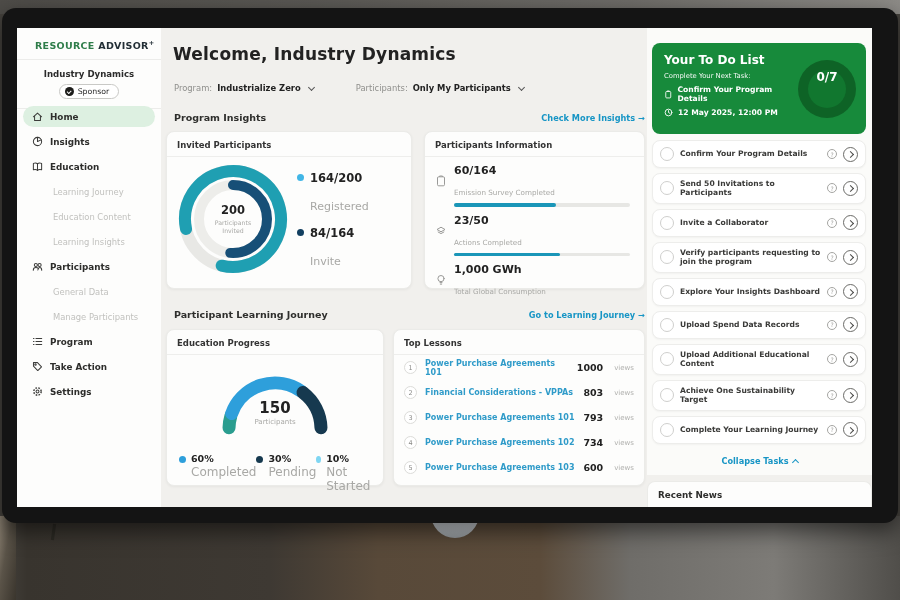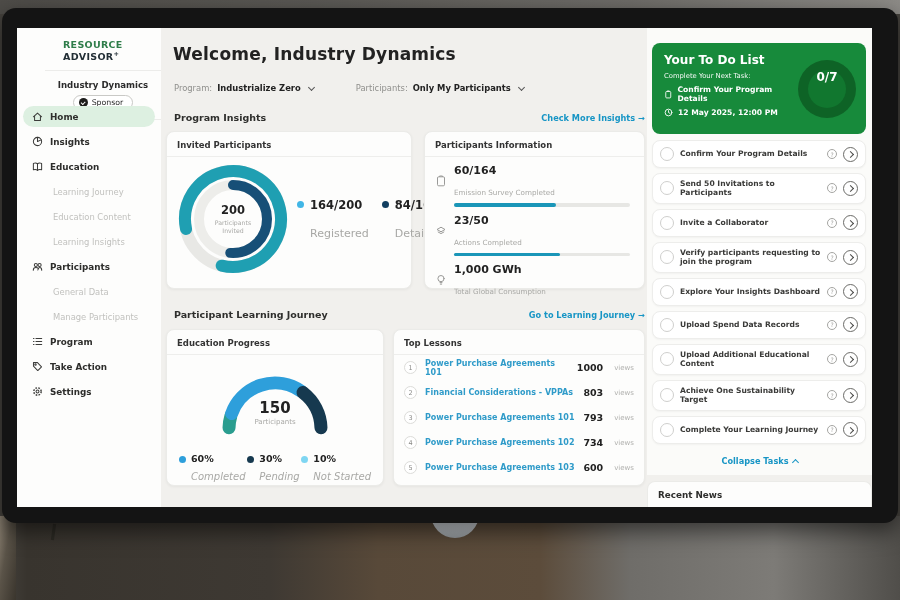--- a/index.html
+++ b/index.html
@@ -17,21 +17,21 @@
 
   
   .stand { position:absolute; left:431px; top:512px; width:48px; height:26px; z-index:1;
     background:linear-gradient(#f2f5f7,#c4c9cd 55%,#8f9498); border-radius:0 0 26px 26px; }
   .monitor { position:absolute; left:2px; top:8px; width:896px; height:515px; z-index:2;
     background:#141414; border-radius:14px; box-shadow:0 8px 22px rgba(0,0,0,.55); }
   .screen { position:absolute; left:17px; top:28px; width:855px; height:479px; z-index:3;
     background:#f1f0ed; overflow:hidden; }
 
   
-  .sidebar { position:absolute; left:0; top:0; width:144px; height:479px; background:#fdfdfc;padding-left:28px; }
+  .sidebar { position:absolute; left:0; top:0; width:144px; height:479px; background:#fdfdfc; }
   .side-logo { padding:11px 0 0 18px; font-size:9.5px; font-weight:bold; letter-spacing:.3px; }
   .side-logo .res { color:#2f7d4a; } .side-logo .adv { color:#232f36; }
   .side-logo .plus { font-size:6.5px; vertical-align:super; color:#232f36; }
   .side-div { border-top:1px solid #ececea; margin-top:8px; }
   .side-org { text-align:center; font-size:8.6px; font-weight:bold; color:#2b2b2b; margin-top:9px; }
   .badge { margin:5px auto 0; width:fit-content; border:1px solid #c9c9c6; border-radius:10px;
     padding:2px 9px 2px 5px; display:flex; align-items:center; gap:4px; font-size:7.8px; color:#2b2b2b; background:#fff; }
   .badge-dot { width:9px; height:9px; border-radius:50%; background:#1d1d1b; position:relative; }
   .badge-dot::after { content:""; position:absolute; left:2.4px; top:2.6px; width:3.4px; height:1.8px;
     border-left:1px solid #fff; border-bottom:1px solid #fff; transform:rotate(-45deg); }
@@ -58,44 +58,44 @@
   .card { position:absolute; background:#fdfdfc; border:1px solid #ebebe8; border-radius:8px;
     box-shadow:0 1px 3px rgba(0,0,0,.05); }
   .card-title { font-size:8.5px; font-weight:bold; color:#333; padding:8px 10px 6px; border-bottom:1px solid #eeeeec; }
 
   
   .donut-wrap { display:flex; align-items:center; padding:6px 4px 0 10px; gap:8px; }
   .donut-box { position:relative; width:112px; height:112px; }
   .donut-center { position:absolute; inset:0; display:flex; flex-direction:column; align-items:center; justify-content:center; text-align:center; }
   .donut-center .cv { font-size:11.5px; font-weight:bold; color:#222; }
   .donut-center .cl { font-size:6.2px; color:#a8a8a5; width:52px; line-height:1.25; margin-top:2px; }
-  .legend-col { display:flex; flex-direction:row; gap:13px; }
+  .legend-col { display:flex; flex-direction:column; gap:13px; }
   .leg-row { display:flex; gap:6px; align-items:flex-start; }
   .dot { width:7px; height:7px; border-radius:50%; margin-top:3px; }
   .leg-val { font-size:11.5px; font-weight:bold; color:#222; }
   .leg-lab { font-size:11px; color:#a8a8a5; margin-top:15px; }
 
   
   .stat { padding:8px 14px 0 10px; }
   .stat-head { display:flex; gap:7px; align-items:center; }
   .stat-head svg { flex:0 0 auto; }
   .stat-val { font-size:11px; font-weight:bold; color:#222; line-height:1; }
   .stat-lab { font-size:7.2px; color:#a8a8a5; margin-top:12px; }
   .bar { margin:6px 0 0 19px; height:3.5px; background:#e7e7e4; border-radius:2px; }
   .bar-fill { height:100%; border-radius:2px; background:#1a96b8; }
 
   
   .gauge-box { position:relative; width:140px; height:76px; margin:10px auto 0; }
   .gauge-center { position:absolute; left:0; right:0; top:34px; text-align:center; }
   .gauge-center .cv { font-size:15px; font-weight:bold; color:#222; }
   .gauge-center .cl { font-size:7px; color:#a8a8a5; margin-top:1px; }
-  .gauge-legend { display:flex; justify-content:space-between; padding:12px 12px 0; }
+  .gauge-legend { display:flex; justify-content:flex-start; padding:12px 12px 0; }
   .gl { display:flex; gap:5px; align-items:flex-start; }
   .gl .pv { font-size:9.5px; font-weight:bold; color:#222; }
-  .gl .pl { font-size:10px; color:#a8a8a5; margin-top:7px;font-style:italic; }
+  .gl .pl { font-size:12px; color:#a8a8a5; margin-top:1px; }
 
   
   .lesson-row { display:flex; align-items:center; gap:8px; height:25px; padding:0 10px; }
   .rank { width:13px; height:13px; border:1px solid #dcdcd9; border-radius:50%; font-size:6.5px; color:#8a8a87;
     display:flex; align-items:center; justify-content:center; background:#fff; }
   .lesson-link { flex:1; font-size:8px; font-weight:bold; color:#2f9bc9; cursor:pointer; }
   .views-num { font-size:9.5px; font-weight:bold; color:#222; }
   .views-suf { font-size:7px; color:#b0b0ad; margin-left:3px; }
 
   
@@ -268,21 +268,21 @@
           <span class="dot" style="background: rgb(65, 182, 230);"></span>
           <span>
             <div class="leg-val">164/200</div>
             <div class="leg-lab">Registered</div>
           </span>
         </div>
         <div class="leg-row">
           <span class="dot" style="background: rgb(18, 63, 96);"></span>
           <span>
             <div class="leg-val">84/164</div>
-            <div class="leg-lab">Details</div>
+            <div class="leg-lab">Invite</div>
           </span>
         </div>
       </div>
     </div>
   </div>
 
   <div class="card" style="left:407px; top:103px; width:221px; height:158px;">
     <div class="card-title">Participants Information</div>
     <div class="stat">
       <div class="stat-head">

